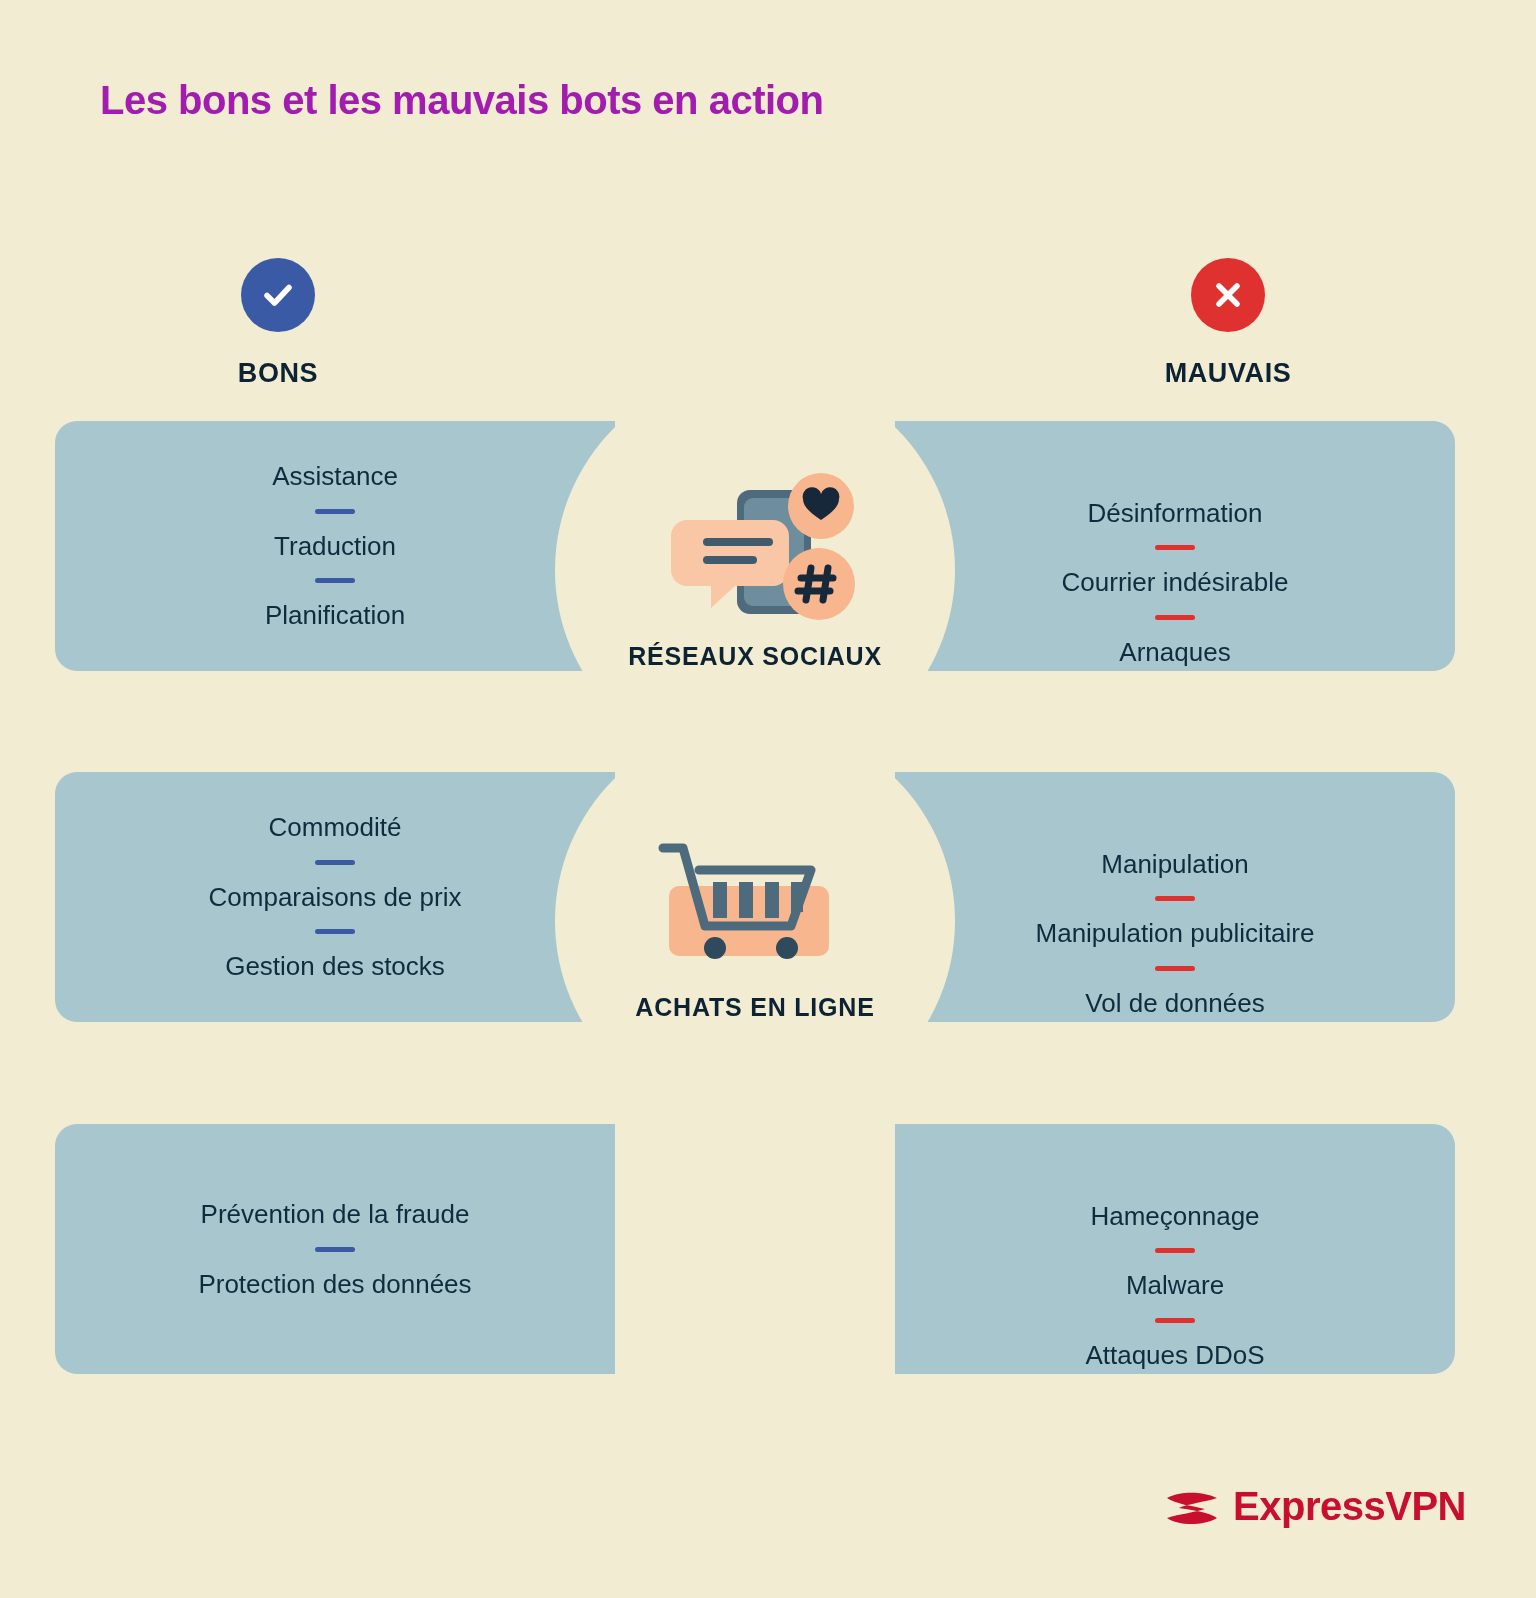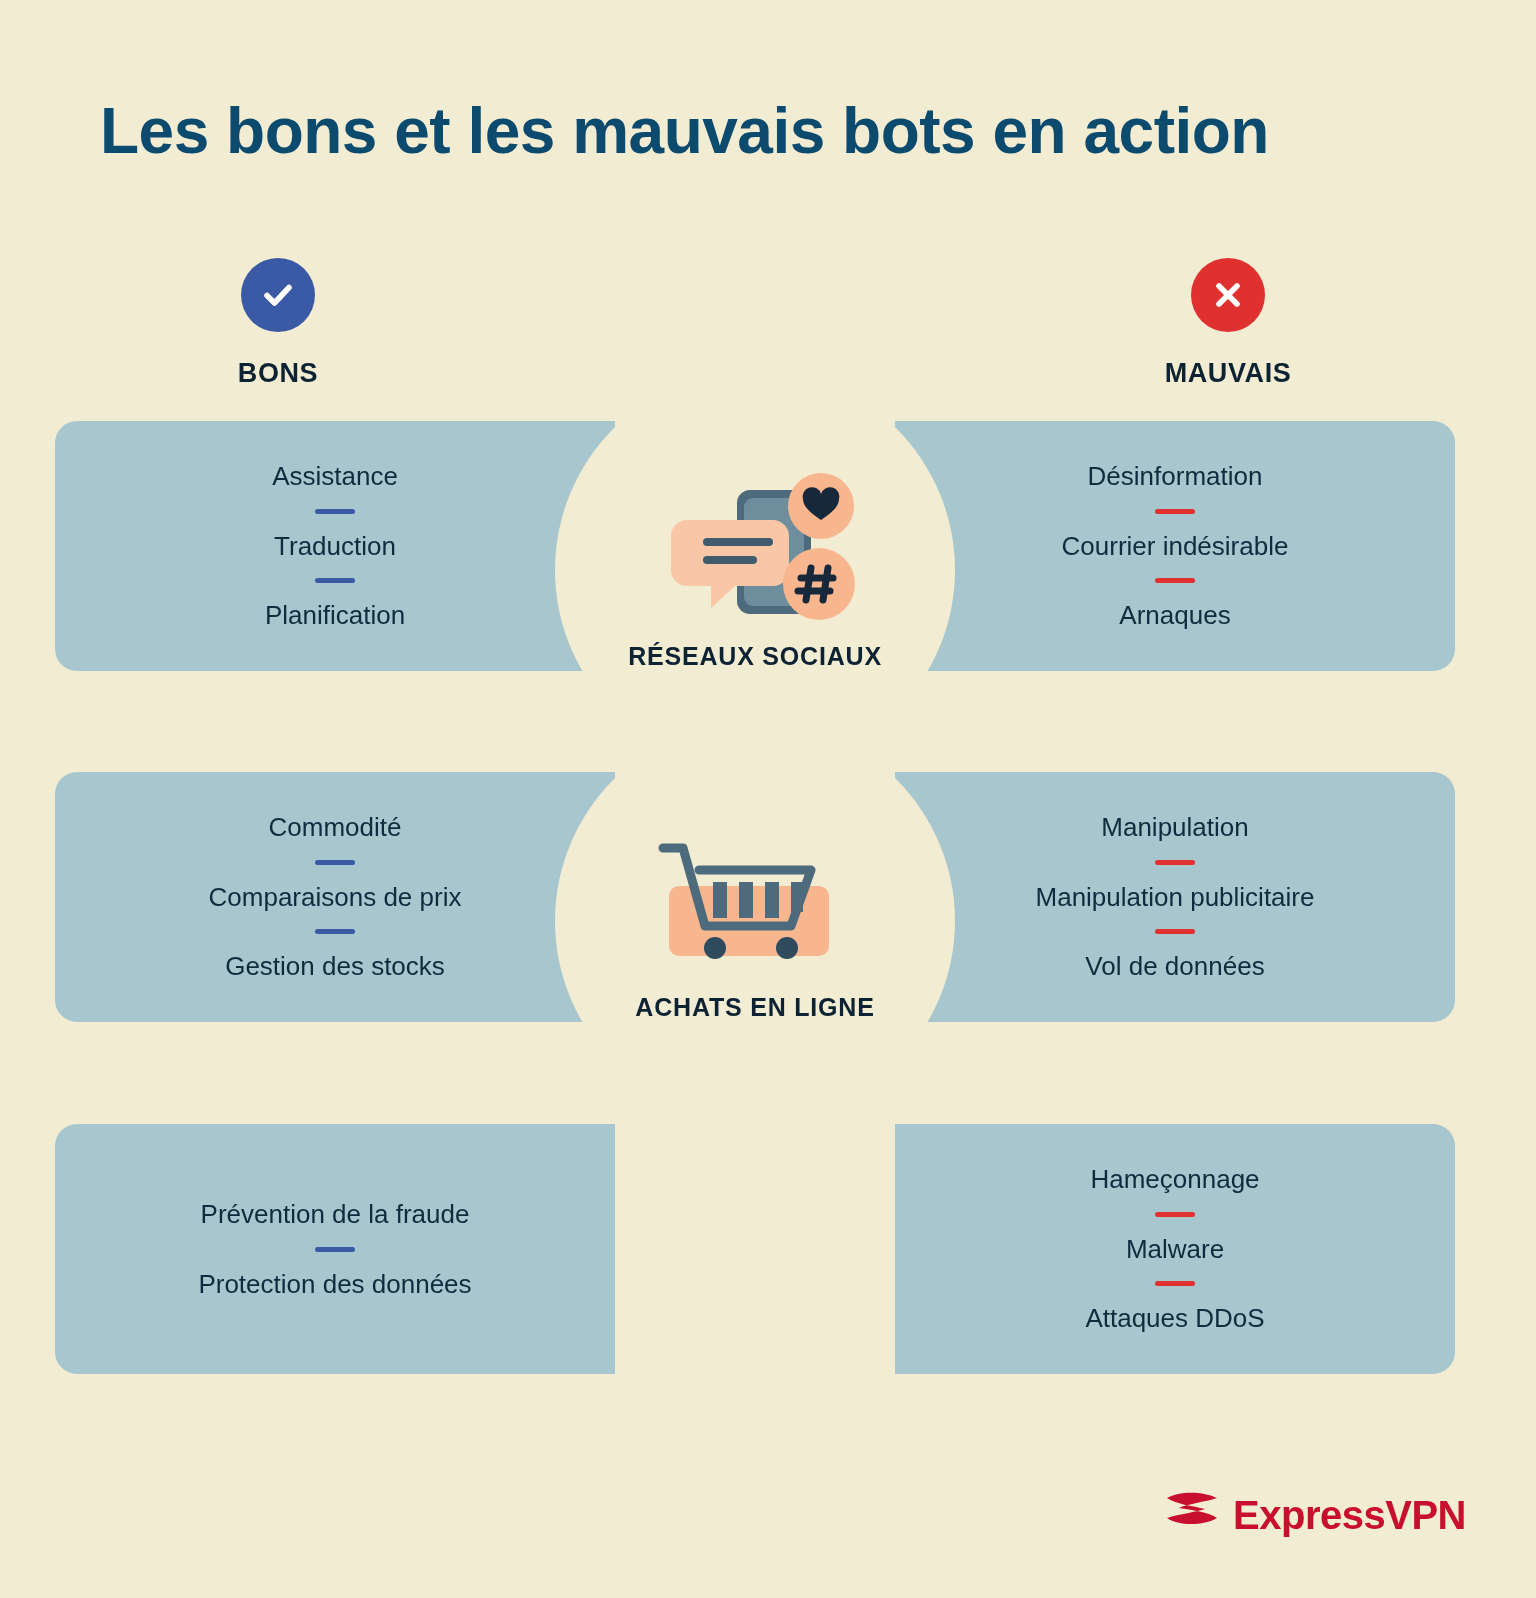--- a/index.html
+++ b/index.html
@@ -13,25 +13,24 @@
     font-family: "Liberation Sans", sans-serif;
     color: #0f2b3d;
     overflow: hidden;
     position: relative;
   }
 
   .page-title {
     position: absolute;
     top: 78px;
     left: 100px;
-    font-size: 64px;
+    font-size: 40px;
     font-weight: bold;
     letter-spacing: -0.5px;
-    color: #0c4a6e;
-    margin-top: 16px;
+    color: #a21caf;
   }
 
   
   .col-header {
     position: absolute;
     width: 300px;
     text-align: center;
   }
   .col-header.good { left: 128px; top: 258px; }
   .col-header.bad  { left: 1078px; top: 258px; }
@@ -79,20 +78,21 @@
   }
   .panel.left {
     left: 0;
     width: 560px;
     border-radius: 22px 0 0 22px;
   }
   .panel.right {
     right: 0;
     width: 560px;
     border-radius: 0 22px 22px 0;
+    justify-content: flex-end;
   }
 
   .panel .items {
     width: 100%;
     text-align: center;
   }
   .panel .item {
     font-size: 26px;
     color: #102b3e;
     line-height: 1.25;
@@ -138,21 +138,21 @@
 
   
   .row-1 .center { transform: translate(-50%, -50%); }
 
   
   .logo {
     position: absolute;
     right: 70px;
     bottom: 60px;
     display: flex;
-    align-items: flex-end;
+    align-items: flex-start;
     gap: 10px;
   }
   .logo .mark { display: block; }
   .logo .word {
     font-size: 40px;
     font-weight: bold;
     color: #c8102e;
     letter-spacing: -0.5px;
   }
 </style>

